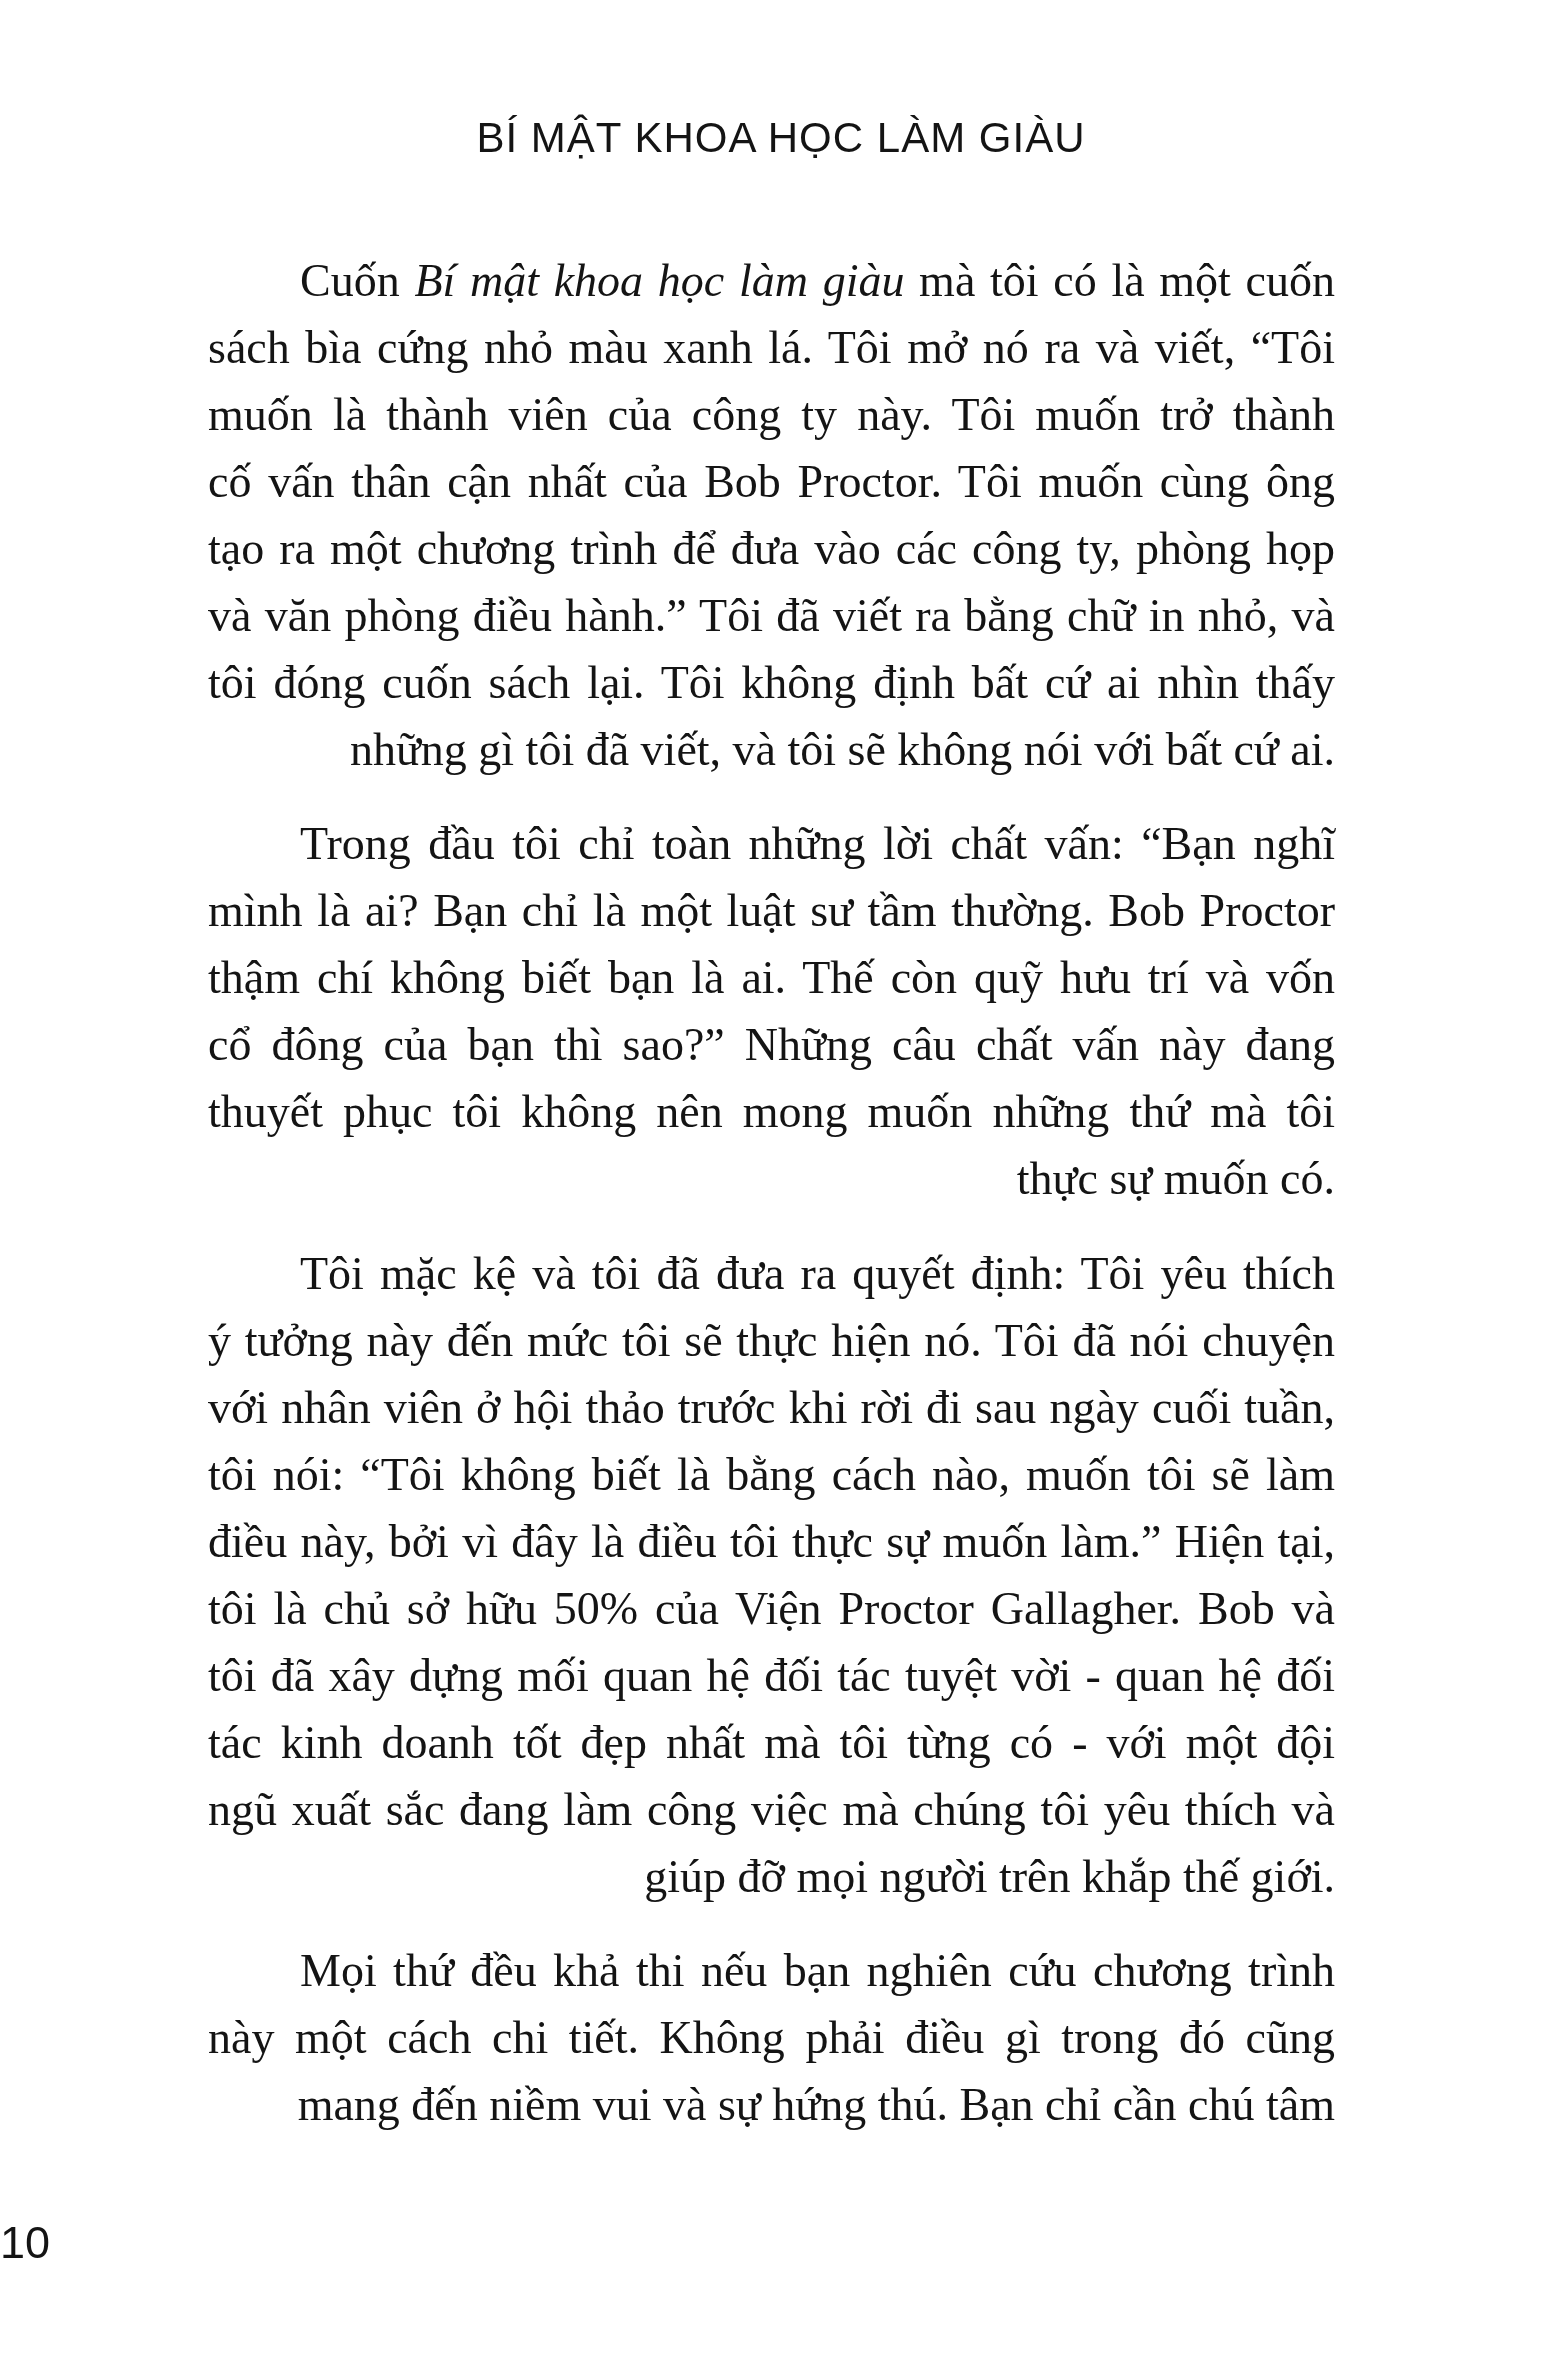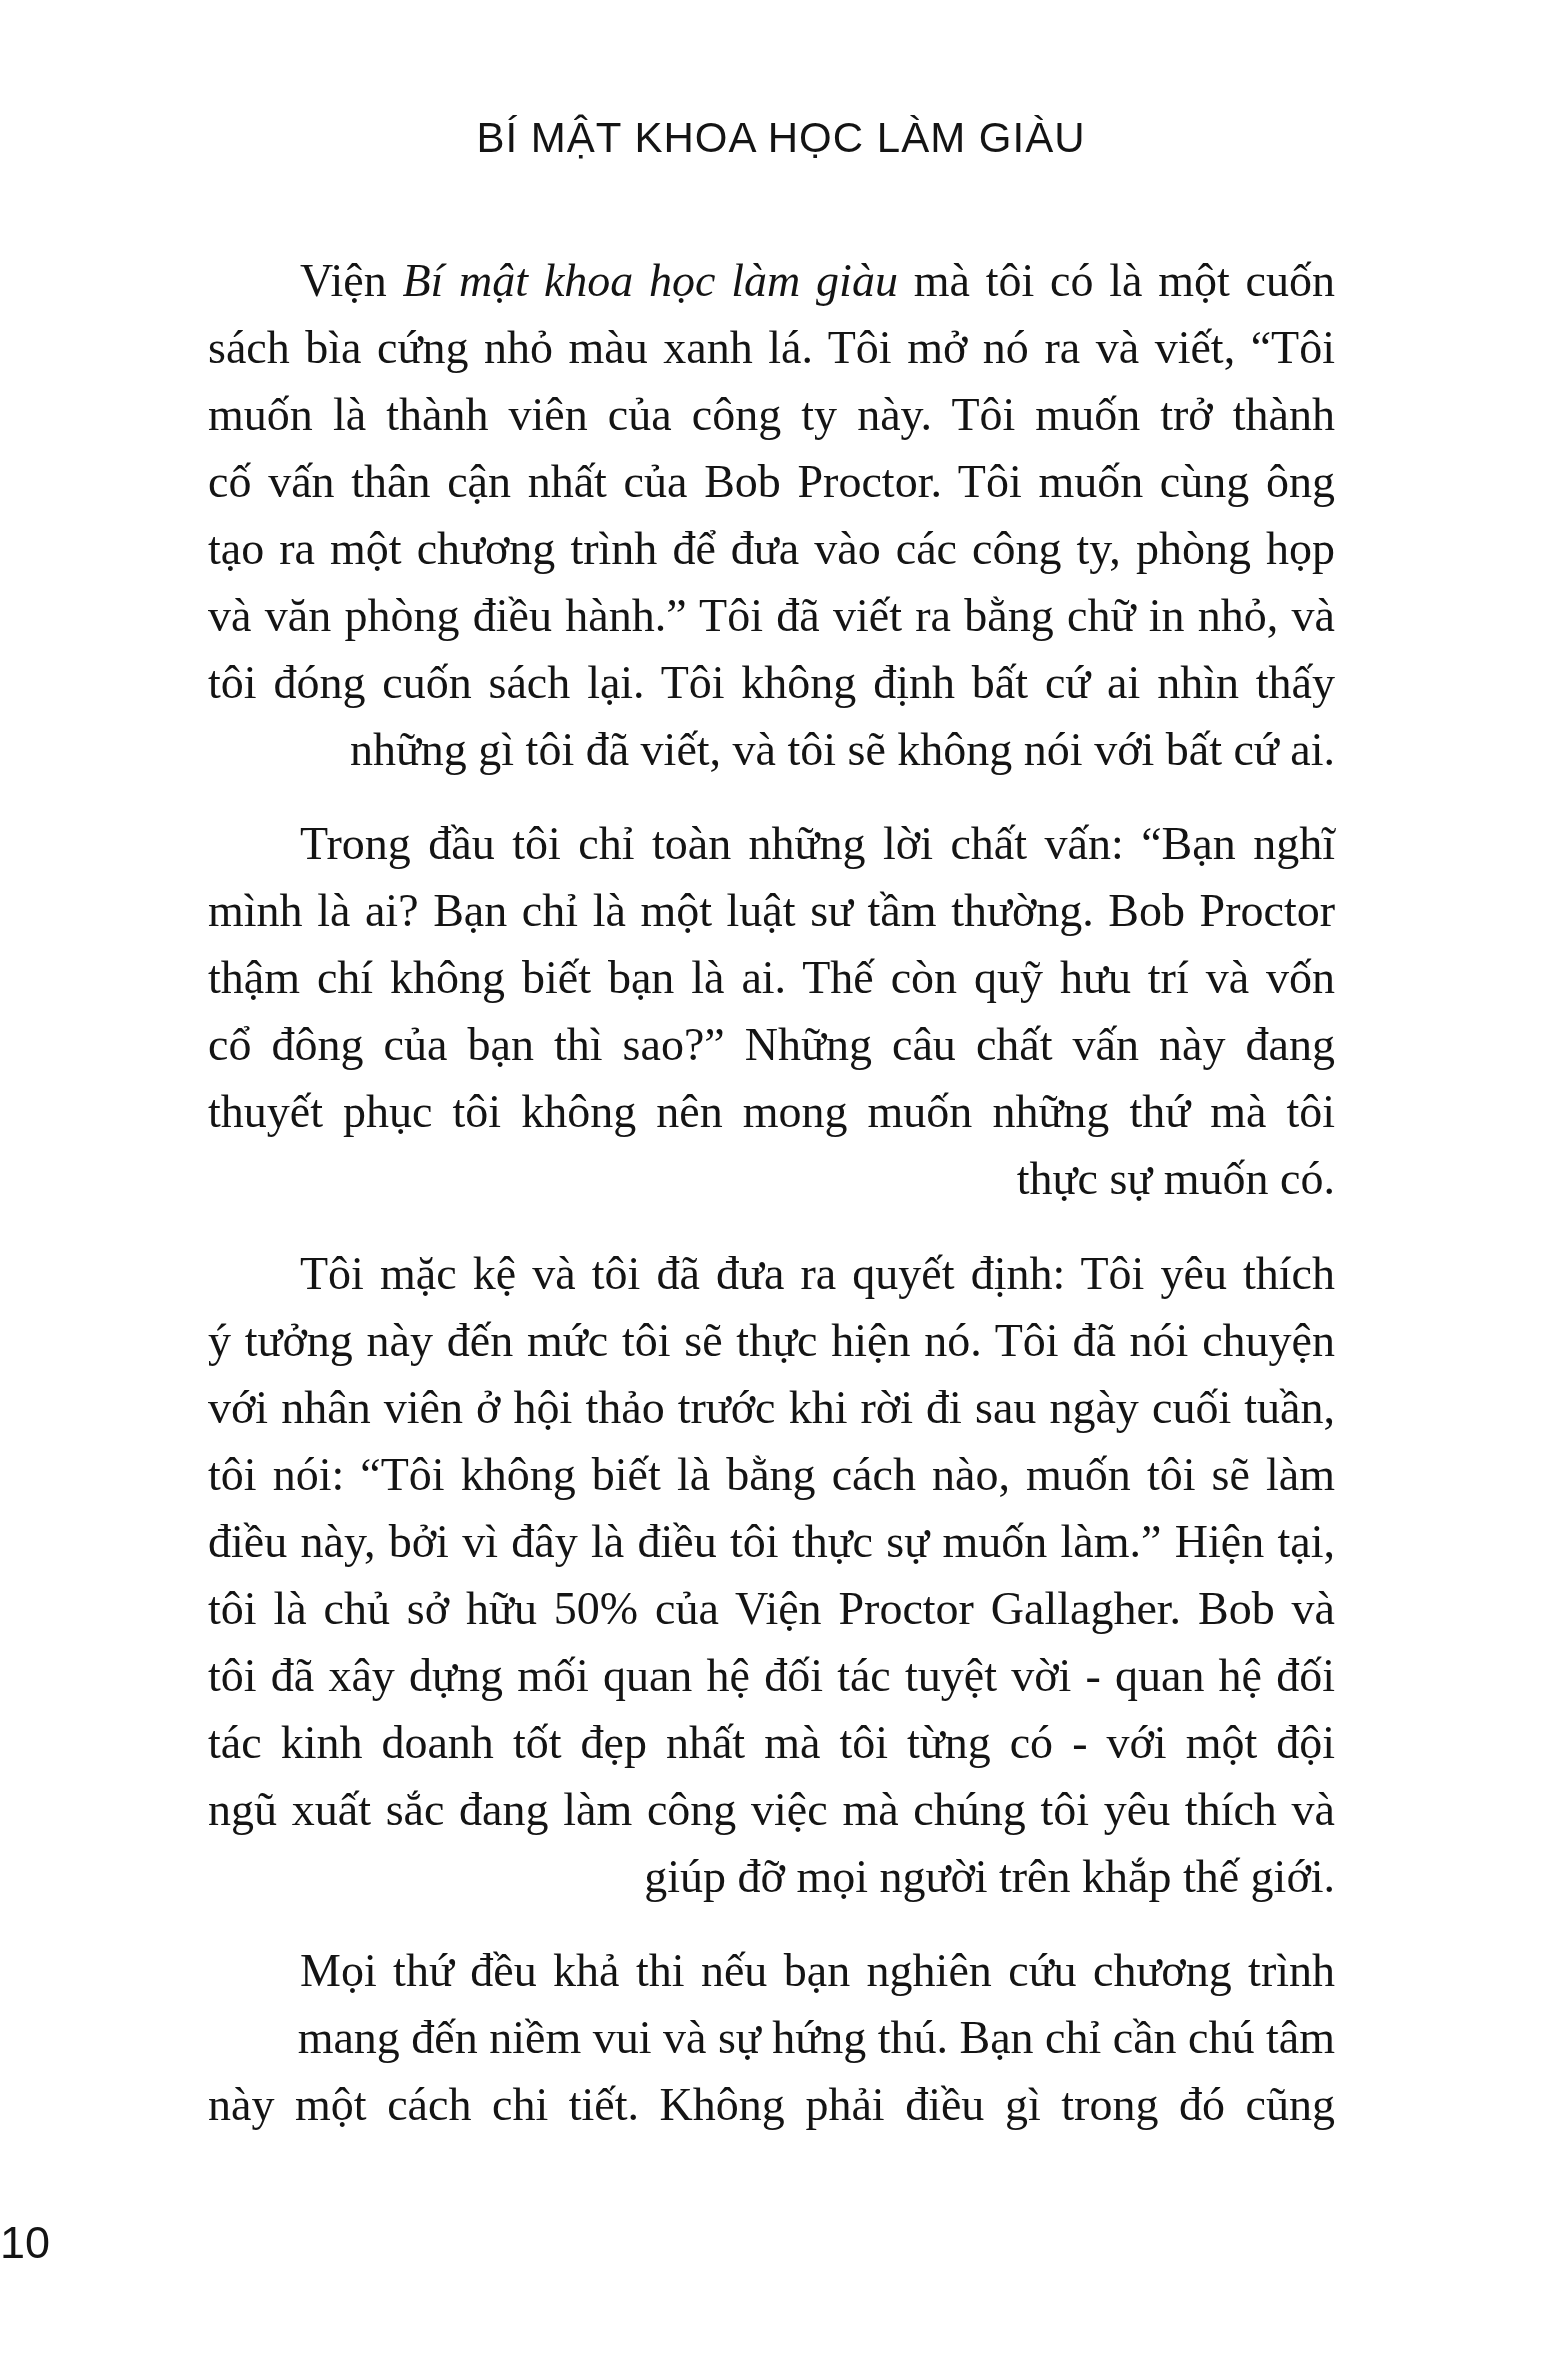--- a/index.html
+++ b/index.html
@@ -69,21 +69,21 @@
   }
 </style>
 </head>
 <body>
 
 <div class="page" style="--ink: #141414; --paper: #ffffff;">
   <div class="running-head">BÍ MẬT KHOA HỌC LÀM GIÀU</div>
 
   <div class="body-text" id="body-text">
       <div class="para">
-        <div class="line first just"><span>Viện </span><span class="it">Bí mật khoa học làm giàu</span><span> mà tôi có là một cuốn</span></div>
+        <div class="line first just"><span>Cuốn </span><span class="it">Bí mật khoa học làm giàu</span><span> mà tôi có là một cuốn</span></div>
         <div class="line just">sách bìa cứng nhỏ màu xanh lá. Tôi mở nó ra và viết, “Tôi</div>
         <div class="line just">muốn là thành viên của công ty này. Tôi muốn trở thành</div>
         <div class="line just">cố vấn thân cận nhất của Bob Proctor. Tôi muốn cùng ông</div>
         <div class="line just">tạo ra một chương trình để đưa vào các công ty, phòng họp</div>
         <div class="line just">và văn phòng điều hành.” Tôi đã viết ra bằng chữ in nhỏ, và</div>
         <div class="line just">tôi đóng cuốn sách lại. Tôi không định bất cứ ai nhìn thấy</div>
         <div class="line">những gì tôi đã viết, và tôi sẽ không nói với bất cứ ai.</div>
       </div>
       <div class="para">
         <div class="line first just">Trong đầu tôi chỉ toàn những lời chất vấn: “Bạn nghĩ</div>
@@ -100,20 +100,20 @@
         <div class="line just">tôi nói: “Tôi không biết là bằng cách nào, muốn tôi sẽ làm</div>
         <div class="line just">điều này, bởi vì đây là điều tôi thực sự muốn làm.” Hiện tại,</div>
         <div class="line just">tôi là chủ sở hữu 50% của Viện Proctor Gallagher. Bob và</div>
         <div class="line just">tôi đã xây dựng mối quan hệ đối tác tuyệt vời - quan hệ đối</div>
         <div class="line just">tác kinh doanh tốt đẹp nhất mà tôi từng có - với một đội</div>
         <div class="line just">ngũ xuất sắc đang làm công việc mà chúng tôi yêu thích và</div>
         <div class="line">giúp đỡ mọi người trên khắp thế giới.</div>
       </div>
       <div class="para">
         <div class="line first just">Mọi thứ đều khả thi nếu bạn nghiên cứu chương trình</div>
+        <div class="line just">này một cách chi tiết. Không phải điều gì trong đó cũng</div>
         <div class="line">mang đến niềm vui và sự hứng thú. Bạn chỉ cần chú tâm</div>
-        <div class="line just">này một cách chi tiết. Không phải điều gì trong đó cũng</div>
       </div>
     </div>
 
   <div class="folio">10</div>
 </div>
 
 
 </body></html>

